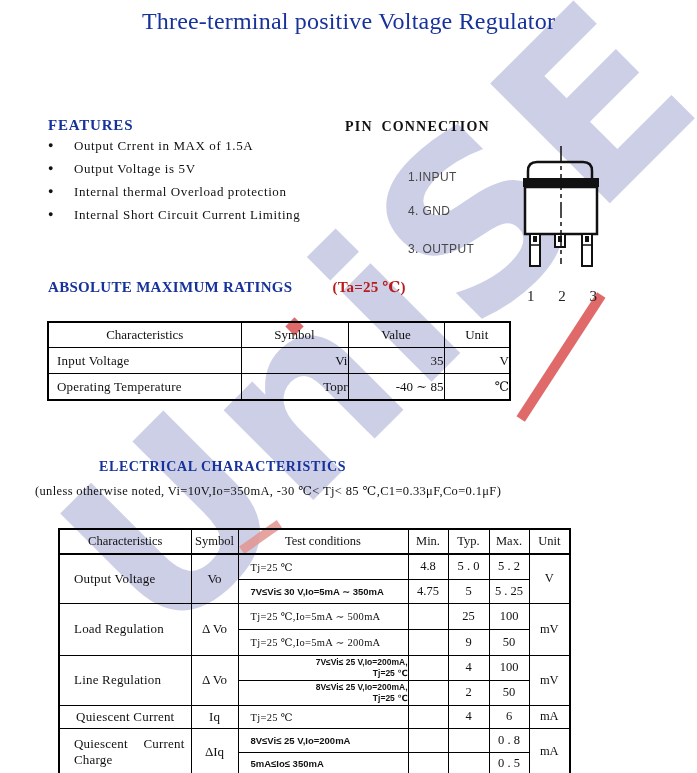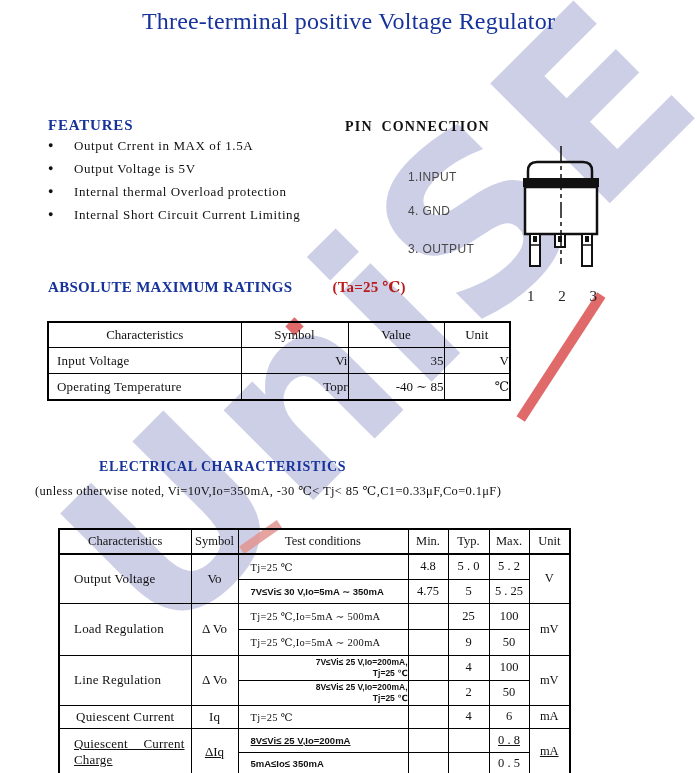--- a/index.html
+++ b/index.html
@@ -234,21 +234,21 @@
       </tr>
       <tr style="height: 23px;">
         <td class="char center">Quiescent Current</td>
         <td class="sym">Iq</td>
         <td class="cond">Tj=25 ℃</td>
         <td class="num"></td>
         <td class="num">4</td>
         <td class="num">6</td>
         <td class="unit">mA</td>
       </tr>
-      <tr style="height: 24px; text-decoration: underline;">
+      <tr style="height: 24px;">
         <td class="char justify" rowspan="2">Quiescent Current Charge</td>
         <td class="sym" rowspan="2">ΔIq</td>
         <td class="cond conds">8V≤Vi≤ 25 V,Io=200mA</td>
         <td class="num"></td>
         <td class="num"></td>
         <td class="num">0 . 8</td>
         <td class="unit" rowspan="2">mA</td>
       </tr>
       <tr style="height: 24px;">
         <td class="cond conds">5mA≤Io≤ 350mA</td>

